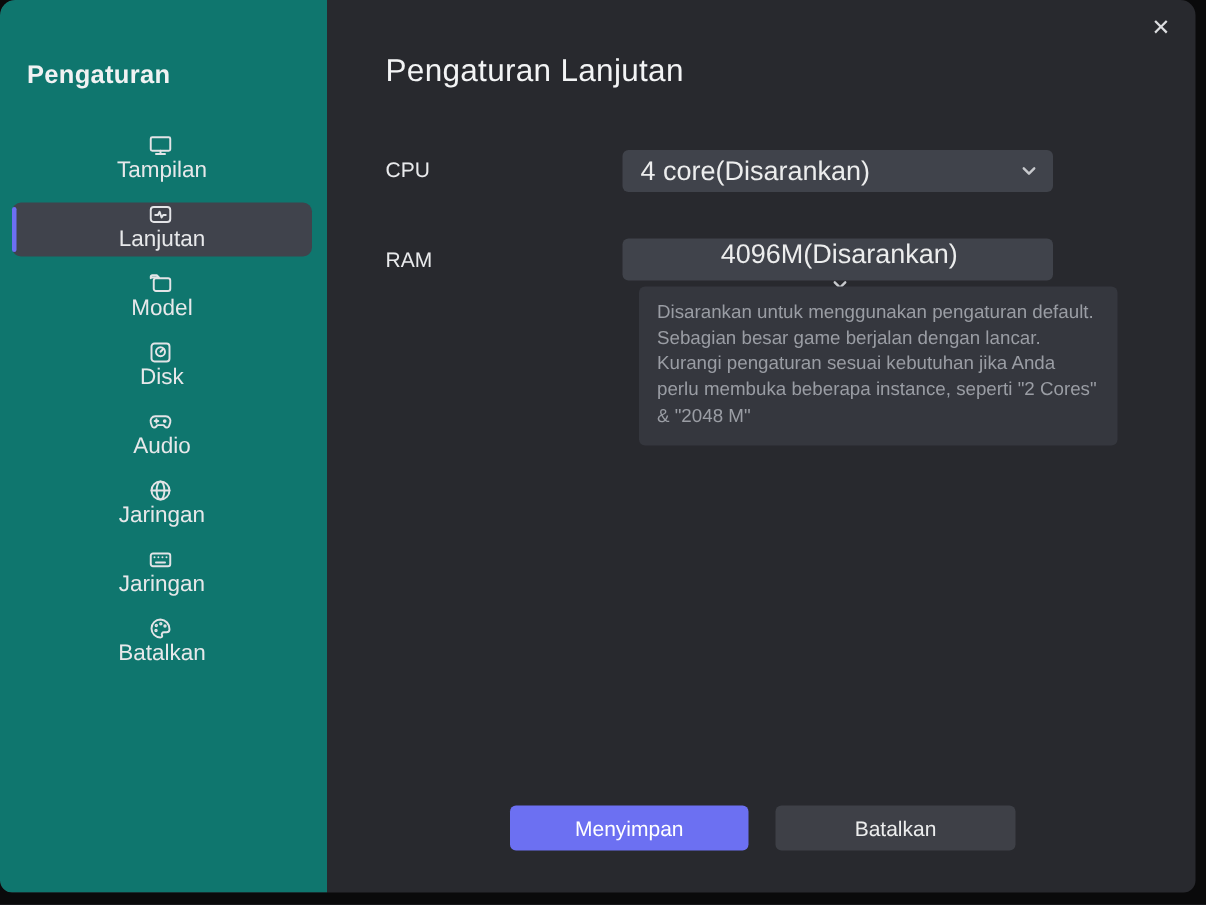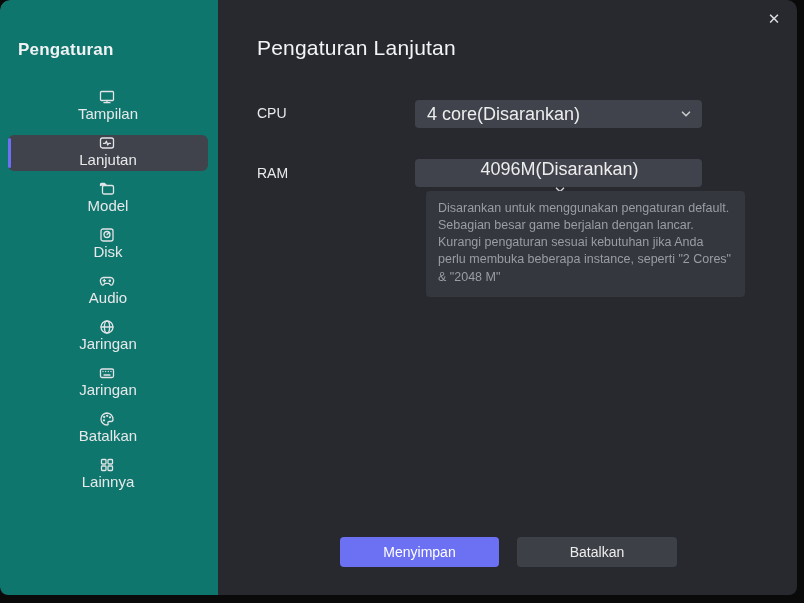--- a/index.html
+++ b/index.html
@@ -182,31 +182,20 @@
               <path d="M8 2 a6 6 0 1 0 0 12 c1 0 1.4-0.7 1-1.5 c-0.5-1 0.2-2 1.3-2 h1.7 a2 2 0 0 0 2-2 a6.3 6.3 0 0 0-6-6.5 z"></path>
               <circle cx="5.2" cy="6" r="0.5"></circle>
               <circle cx="8.2" cy="4.8" r="0.5"></circle>
               <circle cx="11" cy="6.3" r="0.5"></circle>
               <circle cx="5" cy="9.3" r="0.5"></circle>
             </svg>
         </span>
         <span>Batalkan</span>
       </div>
 
-      <div class="nav-item">
-        <span class="nav-icon">
-          <svg viewBox="0 0 16 16">
-              <rect x="2.5" y="2.5" width="4.5" height="4.5" rx="0.8"></rect>
-              <rect x="9" y="2.5" width="4.5" height="4.5" rx="0.8"></rect>
-              <rect x="2.5" y="9" width="4.5" height="4.5" rx="0.8"></rect>
-              <rect x="9" y="9" width="4.5" height="4.5" rx="0.8"></rect>
-            </svg>
-        </span>
-        <span>Lainnya</span>
-      </div>
 
     </div>
   </div>
 
   <div class="main">
 
     <div class="close-btn">✕</div>
 
     <div class="main-title">Pengaturan Lanjutan</div>
 

